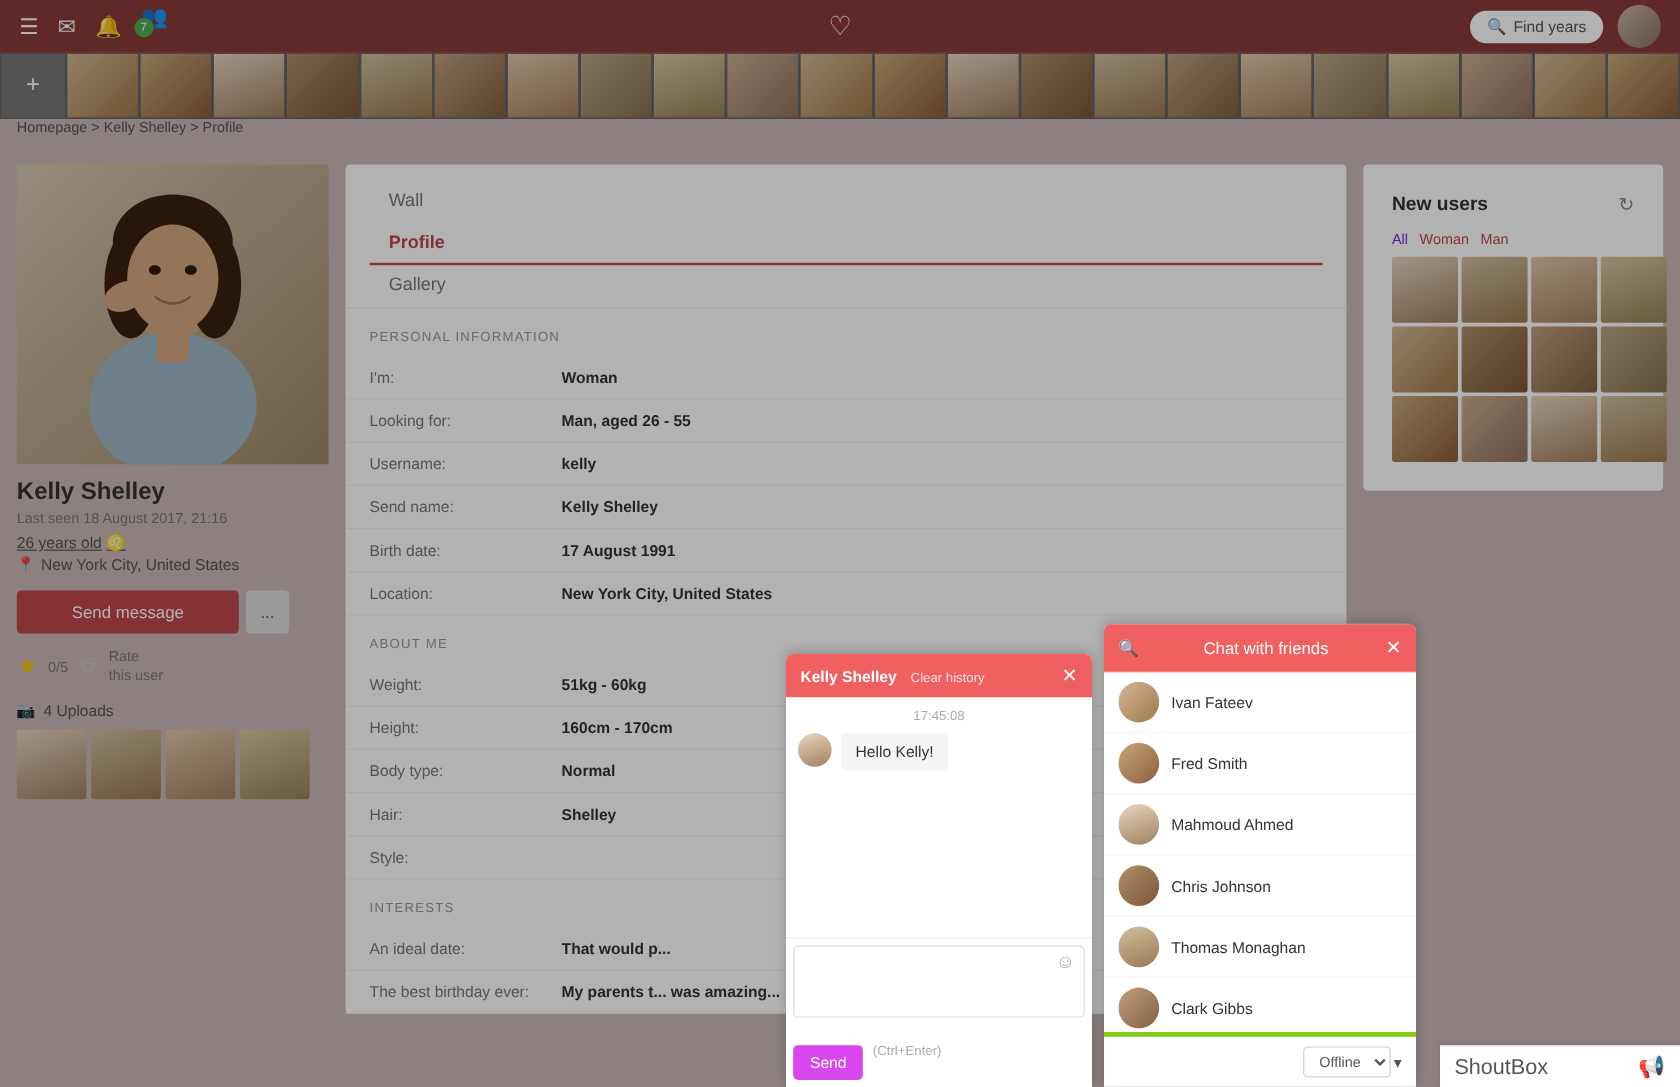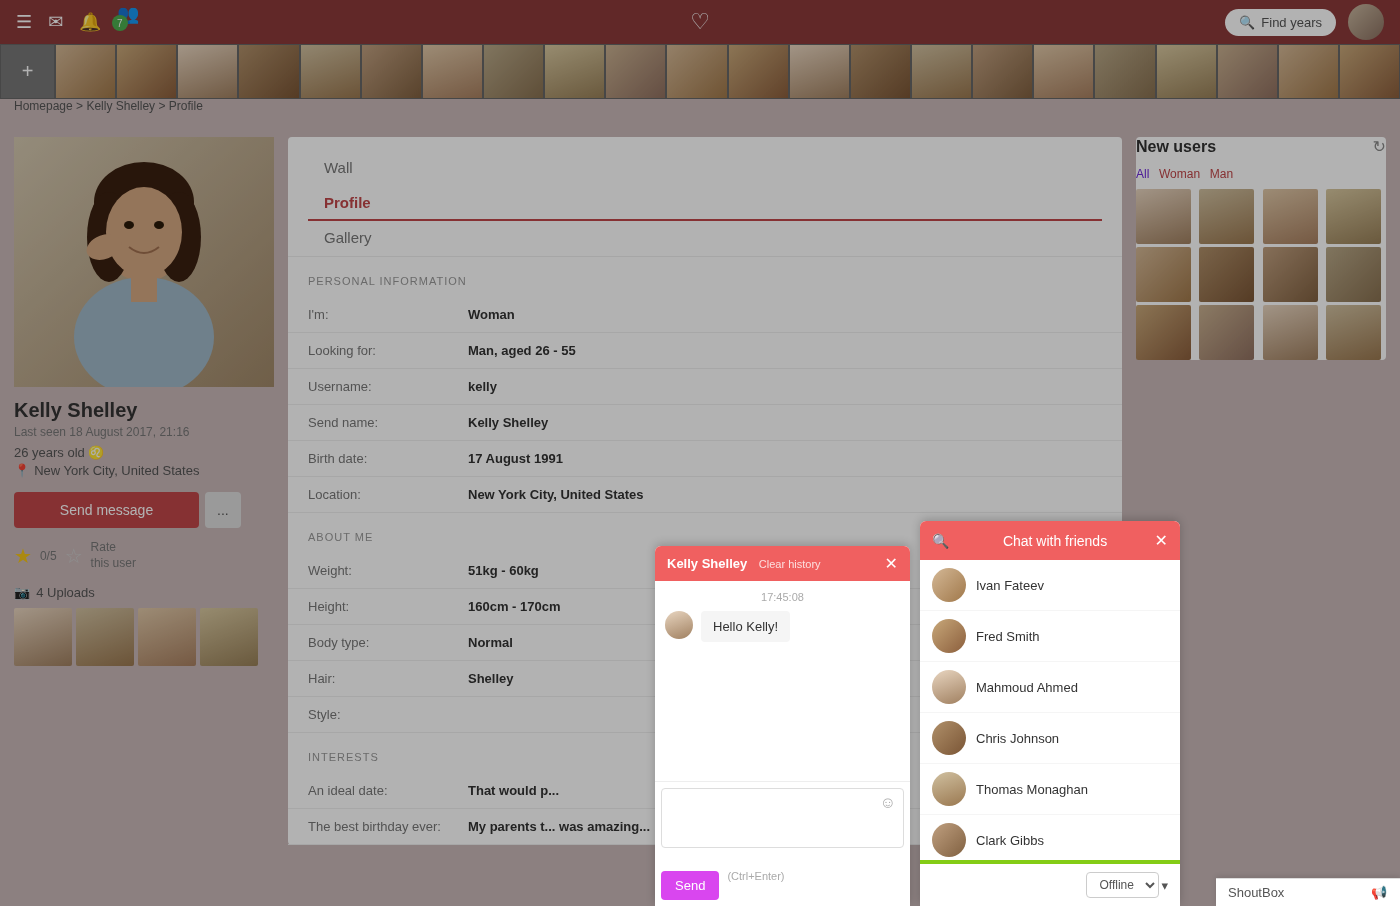--- a/index.html
+++ b/index.html
@@ -93,21 +93,21 @@
     
     .left-col { width: 260px; flex-shrink: 0; }
     .profile-photo {
       width: 260px; height: 250px;
       background: linear-gradient(135deg, #d4c5a9, #b8a88a);
       overflow: hidden;
       position: relative;
     }
     .profile-name { font-size: 20px; font-weight: bold; color: #333; margin-top: 8px; }
     .profile-lastseen { font-size: 12px; color: #777; margin-top: 3px; }
-    .profile-age { font-size: 13px; color: #555; margin-top: 6px; display: flex; align-items: center; gap: 4px; }
+    .profile-age { font-size: 13px; color: #555; margin-top: 6px; display: flex; align-items: center; gap: 4px; text-decoration: underline; }
     .profile-location { font-size: 13px; color: #555; margin-top: 3px; display: flex; align-items: center; gap: 4px; }
 
     .send-msg-btn {
       background: #c0474a;
       color: #fff;
       border: none;
       border-radius: 4px;
       padding: 10px 0;
       width: 185px;
       cursor: pointer;
@@ -158,21 +158,21 @@
     .info-row {
       display: flex;
       padding: 10px 20px;
       border-bottom: 1px solid #f0f0f0;
     }
     .info-label { color: #777; width: 160px; flex-shrink: 0; }
     .info-value { color: #333; font-weight: bold; }
 
     
     .right-col { width: 250px; flex-shrink: 0; }
-    .new-users-box { background: #fff; border-radius: 4px; padding: 0; }
+    .new-users-box { background: #fff; border-radius: 4px; padding: 24px; }
     .new-users-header { display: flex; align-items: center; justify-content: space-between; margin-bottom: 10px; }
     .new-users-title { font-size: 16px; color: #333; font-weight: bold; }
     .refresh-icon { color: #888; cursor: pointer; font-size: 16px; }
     .users-grid { display: grid; grid-template-columns: 1fr 1fr 1fr 1fr; gap: 3px; }
     .user-thumb {
       width: 55px; height: 55px;
       background: linear-gradient(135deg, #c9b8a0, #8a7060);
       border-radius: 2px;
       overflow: hidden;
     }
@@ -320,28 +320,28 @@
       background: rgba(0,0,0,0.3);
       z-index: 900;
       pointer-events: none;
     }
 
     
     .shoutbox-bar {
       position: fixed;
       bottom: 0;
       right: 0;
-      width: 184px;
+      width: 200px;
       background: #fff;
       border-top: 1px solid #ddd;
       padding: 6px 12px;
       display: flex;
       align-items: center;
       justify-content: space-between;
-      font-size: 13px;
+      font-size: 18px;
       color: #555;
       box-shadow: 0 -2px 5px rgba(0,0,0,0.1);
       z-index: 1100;
       margin-top: 13px;
     }
 
     
     .t1 { background: linear-gradient(135deg, #d4b896, #a0784a); }
     .t2 { background: linear-gradient(135deg, #c8a87a, #8b5e3c); }
     .t3 { background: linear-gradient(160deg, #e8d5c0 0%, #a08060 100%); }

